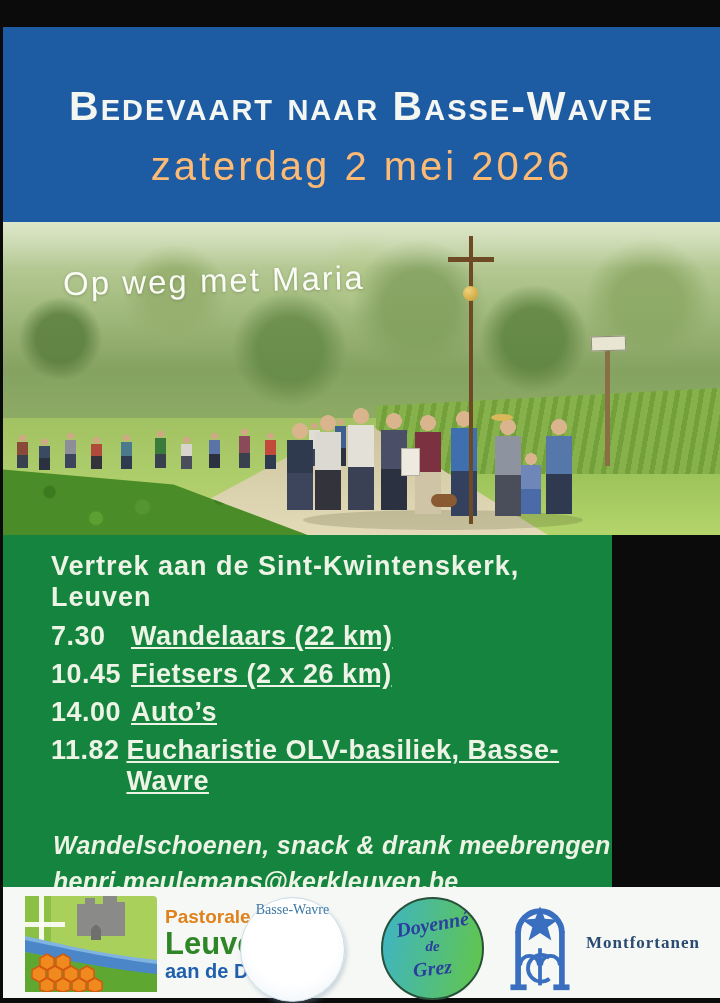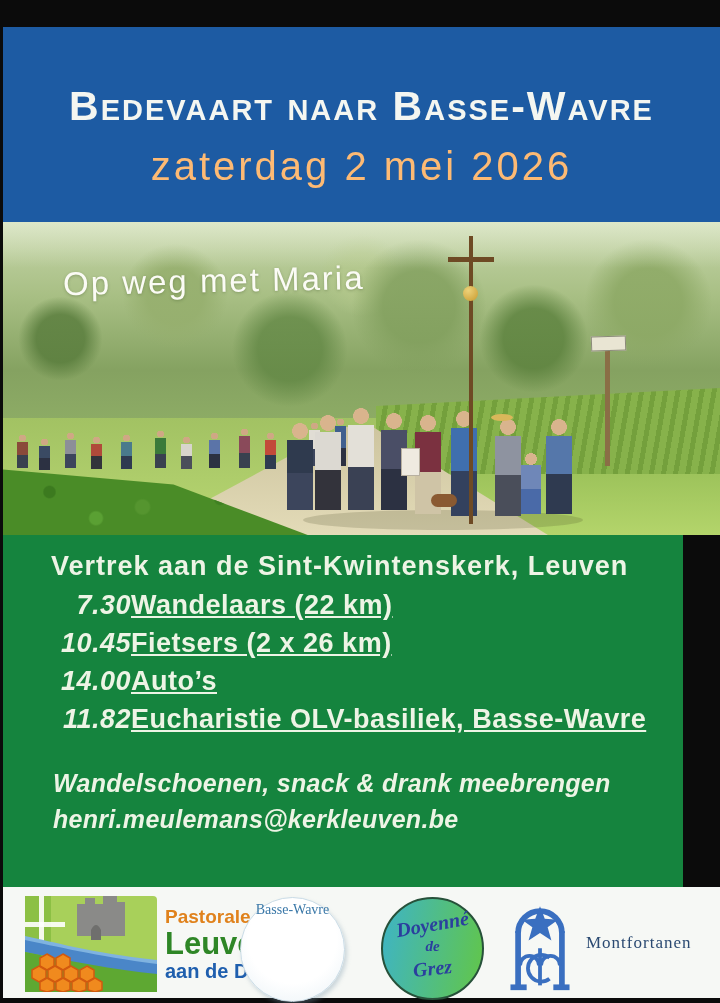--- a/index.html
+++ b/index.html
@@ -97,24 +97,24 @@
   .cross-orb{position:absolute;left:460px;top:64px;width:15px;height:15px;border-radius:50%;
              background:radial-gradient(circle at 35% 30%,#edd27a,#c89a2e);}
   .signpost-pole{position:absolute;left:602px;top:122px;width:5px;height:122px;background:#8a6e46;}
   .signpost-plate{position:absolute;left:588px;top:114px;width:33px;height:13px;background:#e9e5d3;
              border:1px solid #8a8a78;transform:rotate(-2deg);}
 
   .caption{position:absolute;left:60px;top:40px;font-size:33px;letter-spacing:2px;color:#fbfbf5;
            transform:rotate(-1.2deg);text-shadow:0 1px 3px rgba(60,80,40,.35);font-weight:500;}
 
   
-  .green{position:absolute;left:3px;top:535px;width:680px;height:352px;background:#15843e;color:#edf4e5;}
+  .green{position:absolute;left:3px;top:535px;width:609px;height:352px;background:#15843e;color:#edf4e5;}
   .g-heading{margin:16px 0 8px 48px;font-size:27px;font-weight:bold;letter-spacing:1px;}
   .g-row{display:flex;margin-left:48px;margin-top:7px;font-size:27px;font-weight:bold;letter-spacing:.5px;}
-  .g-time{width:80px;text-align:right;font-style:italic;}
+  .g-time{width:80px;}
   .g-label{text-decoration:underline;}
   .g-notes{margin:30px 0 0 50px;font-size:25px;font-weight:bold;font-style:italic;line-height:36px;
            letter-spacing:.3px;}
 
   
   .footer{position:absolute;left:3px;top:887px;width:717px;height:111px;background:#f6f8f5;}
   .logo-pastorale{position:absolute;left:22px;top:9px;display:flex;align-items:center;}
   .pz-text{margin-left:8px;line-height:1;}
   .pz1{color:#e0821c;font-weight:bold;font-size:19px;}
   .pz2{color:#2e8626;font-weight:bold;font-size:31px;margin-top:2px;}
@@ -129,21 +129,21 @@
 
   .logo-doyenne{position:absolute;left:378px;top:10px;width:99px;height:99px;border-radius:50%;
            background:linear-gradient(100deg,#3eb4c6,#62c648);border:2px solid #27513a;
            font-family:"Liberation Serif","DejaVu Serif",serif;font-style:italic;font-weight:bold;
            color:#2b3f9e;text-align:center;}
   .dy1{display:block;font-size:20px;transform:rotate(-10deg);margin-top:14px;}
   .dy2{display:block;font-size:15px;margin-top:2px;}
   .dy3{display:block;font-size:20px;transform:rotate(-6deg);margin-top:2px;}
 
   .logo-montfort{position:absolute;left:505px;top:6px;display:flex;align-items:center;}
-  .mf-text{margin-left:14px;font-family:"Liberation Serif","DejaVu Serif",serif;font-weight:normal;
+  .mf-text{margin-left:14px;font-family:"Liberation Serif","DejaVu Serif",serif;font-weight:bold;
            color:#2b4a72;font-size:17px;line-height:1.5;letter-spacing:1px;}
 </style>
 </head>
 <body>
 
 <div class="poster">
 
   <div class="header">
     <div class="title">Bedevaart naar Basse-Wavre</div>
     <div class="date">zaterdag 2 mei 2026</div>

